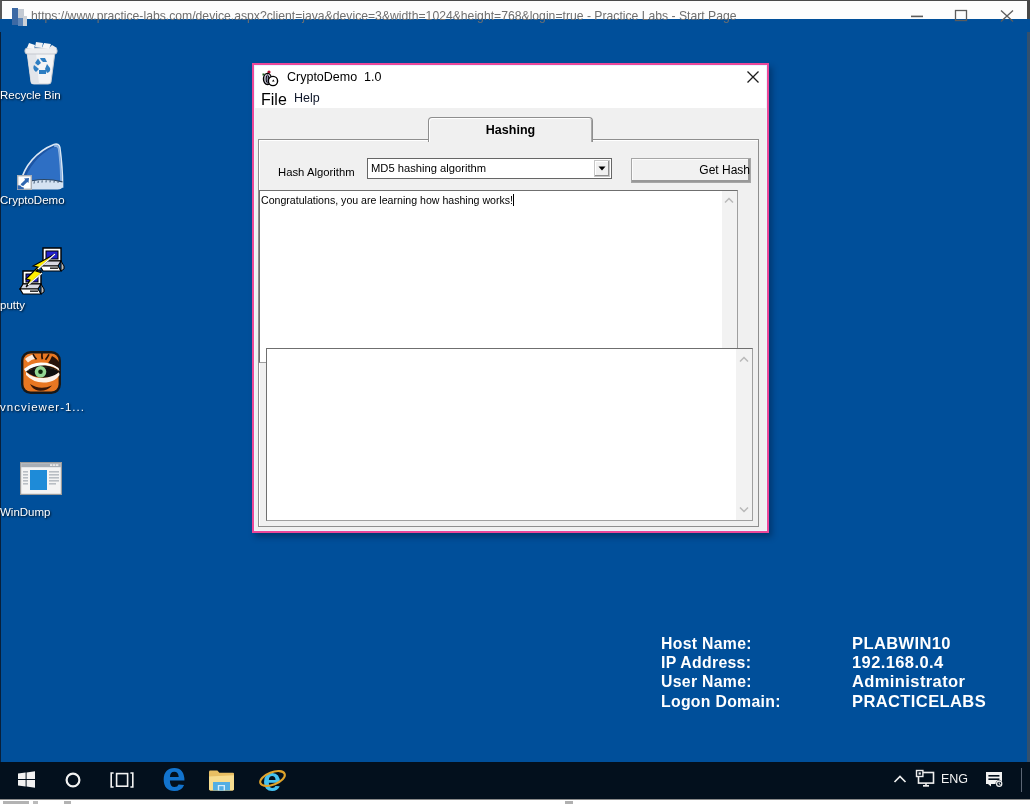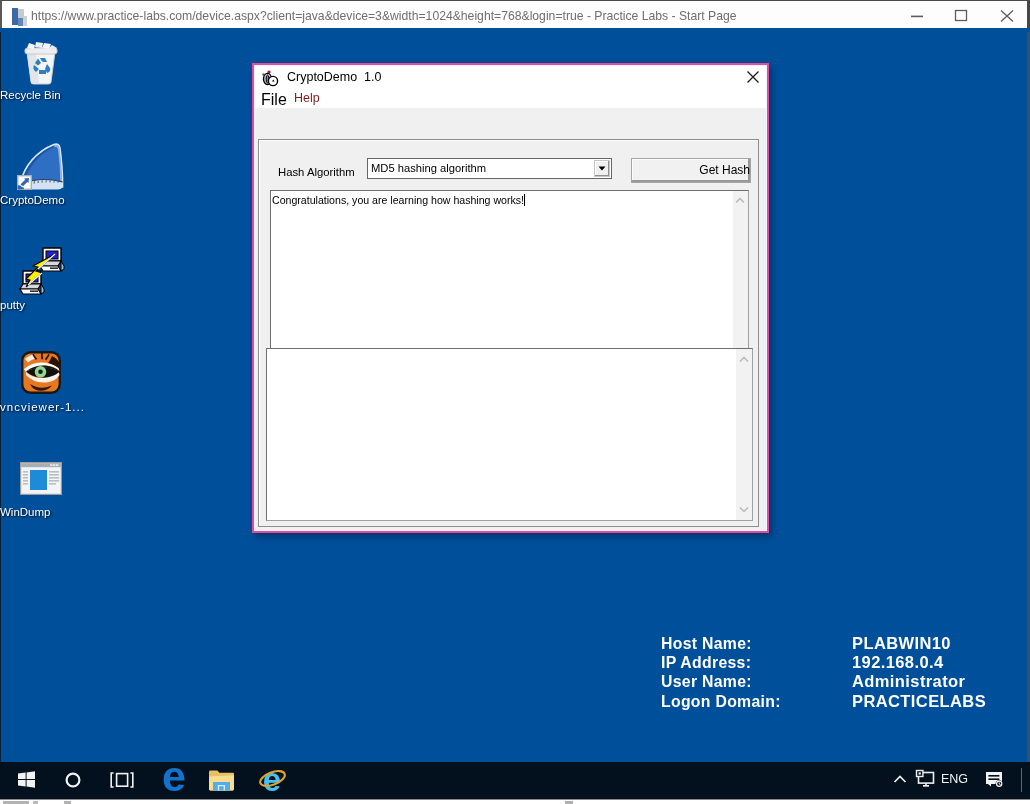--- a/index.html
+++ b/index.html
@@ -1,21 +1,21 @@
 <!DOCTYPE html>
 <html><head><meta charset="utf-8"><style>
 *{margin:0;padding:0;box-sizing:border-box}
 html,body{width:1030px;height:804px;overflow:hidden}
 body{font-family:"Liberation Sans",sans-serif;position:relative;background:#004f9a;-webkit-font-smoothing:antialiased;filter:saturate(1)}
 .abs{position:absolute}
 .lbl{position:absolute;color:#fff;font-size:11.5px;text-align:left;text-shadow:1px 1px 2px rgba(0,0,0,.85);white-space:nowrap}
 </style></head>
 <body>
 
-<div class="abs" style="left:0;top:0;width:1030px;height:28px;background:#fdfdfd;border-top:1px solid #4a4a4a;border-left:2px solid #585858;border-right:3px solid #474747;text-align:center;">
+<div class="abs" style="left:0;top:0;width:1030px;height:19px;background:#fdfdfd;border-top:1px solid #4a4a4a;border-left:2px solid #585858;border-right:3px solid #474747;text-align:center;">
   <svg class="abs" style="left:9px;top:6px" width="17" height="20" viewBox="0 0 17 20">
     <rect x="1" y="1" width="6" height="17" fill="#3c69a4"></rect>
     <rect x="7" y="2" width="6" height="9" fill="#c3cad3"></rect>
     <rect x="7" y="11" width="5" height="8" fill="#5f87b9"></rect>
     <rect x="12" y="9" width="4" height="10" fill="#ccd1d7"></rect>
   </svg>
   <div class="abs" style="left:29px;top:8px;font-size:12.2px;color:#6f6f6f;white-space:nowrap">https://www.practice-labs.com/device.aspx?client=java&amp;device=3&amp;width=1024&amp;height=768&amp;login=true - Practice Labs - Start Page</div>
   <svg class="abs" style="left:906px;top:0" width="110" height="26" viewBox="0 0 110 26">
     <rect x="3" y="14.6" width="12" height="1.6" fill="#5c5c5c"></rect>
     <rect x="47.5" y="9.5" width="11" height="10" fill="none" stroke="#5c5c5c" stroke-width="1.3"></rect>
@@ -137,38 +137,39 @@
     <ellipse cx="5.5" cy="9" rx="4" ry="5.6" fill="#cfcfe0" stroke="#000" stroke-width="1.4"></ellipse>
     <ellipse cx="5.5" cy="9" rx="1.4" ry="4" fill="#8888a8" stroke="#000" stroke-width="1"></ellipse>
     <circle cx="11" cy="11" r="4.6" fill="#fff" stroke="#000" stroke-width="1.4"></circle>
     <path d="M10 11.5 L12.6 11.5 L11.3 9.6Z" fill="#000"></path>
   </svg>
   <div class="abs" style="left:33px;top:5px;font-size:12.5px;color:#000;white-space:nowrap">CryptoDemo&nbsp; 1.0</div>
   <svg class="abs" style="left:491px;top:4px" width="16" height="16" viewBox="0 0 16 16">
     <path d="M2.5 2.5 L13.5 13.5 M13.5 2.5 L2.5 13.5" stroke="#1c1c1c" stroke-width="1.3"></path>
   </svg>
   <div class="abs" style="left:7px;top:26px;font-size:16px;color:#000">File</div>
-  <div class="abs" style="left:40px;top:26px;font-size:12.5px;color:#7f1d1d">Help</div>
-
-
+  <div class="abs" style="left:40px;top:26px;font-size:12.5px;color:#0f172a">Help</div>
+
+
+  <div class="abs" style="left:174px;top:52px;width:165px;height:25px;background:#f0f0f0;border:1px solid #8e8e8e;border-bottom:none;border-radius:4px 4px 0 0;box-shadow:inset 1px 1px 0 #fff,inset -1px 0 0 #a9a9a9;z-index:3;text-align:center;font-weight:bold;font-size:12.5px;line-height:24px">Hashing</div>
 
   <div class="abs" style="left:4px;top:74px;width:501px;height:388px;background:#f0f0f0;border:1px solid #8e8e8e;box-shadow:inset 1px 1px 0 #fff;z-index:2"></div>
 
   <div class="abs" style="left:24px;top:101px;font-size:11.3px;z-index:4">Hash Algorithm</div>
   <div class="abs" style="left:113px;top:93px;width:245px;height:21px;background:#fff;border:1px solid #666;z-index:4">
     <div class="abs" style="left:3px;top:3px;font-size:11.2px;white-space:nowrap">MD5 hashing algorithm</div>
     <div class="abs" style="right:1px;top:1px;width:16px;height:17px;background:#f0f0f0;border:1px solid #c6c6c6;box-shadow:inset -1px -1px 0 #8f8f8f,inset 1px 1px 0 #fff">
       <svg width="14" height="15" viewBox="0 0 14 15">
           <path d="M3.5 5.5 L10.5 5.5 L7 9.5Z" fill="#000"></path>
         </svg>
     </div>
   </div>
   <div class="abs" style="left:377px;top:93px;width:120px;height:25px;background:#f1f1f1;border:1px solid #a6a6a6;box-shadow:inset -2px -2px 0 #989898,inset 1px 1px 0 #fcfcfc;z-index:4;text-align:right;font-size:12px;line-height:23px">Get Hash</div>
 
-  <div class="abs" style="left:16px;top:125px;width:479px;height:173px;background:#fff;border:1px solid;border-color:#6f6f6f #9f9f9f #9f9f9f #6f6f6f;z-index:4">
+  <div class="abs" style="left:5px;top:125px;width:479px;height:173px;background:#fff;border:1px solid;border-color:#6f6f6f #9f9f9f #9f9f9f #6f6f6f;z-index:4">
     <div class="abs" style="left:1px;top:3px;font-size:10.6px;white-space:nowrap">Congratulations, you are learning how hashing works!<span style="display:inline-block;width:1px;height:12px;background:#000;vertical-align:-2px"></span></div>
     <div class="abs" style="right:0;top:0;bottom:0;width:15px;background:#f2f2f2"></div>
     <svg class="abs" style="right:2px;top:5px" width="12" height="9" viewBox="0 0 12 9">
         <path d="M2 6.5 L6 2.5 L10 6.5" fill="none" stroke="#b9b9b9" stroke-width="1.5"></path>
       </svg>
     <svg class="abs" style="right:2px;bottom:5px" width="12" height="9" viewBox="0 0 12 9">
         <path d="M2 2.5 L6 6.5 L10 2.5" fill="none" stroke="#b9b9b9" stroke-width="1.5"></path>
       </svg>
   </div>
 

